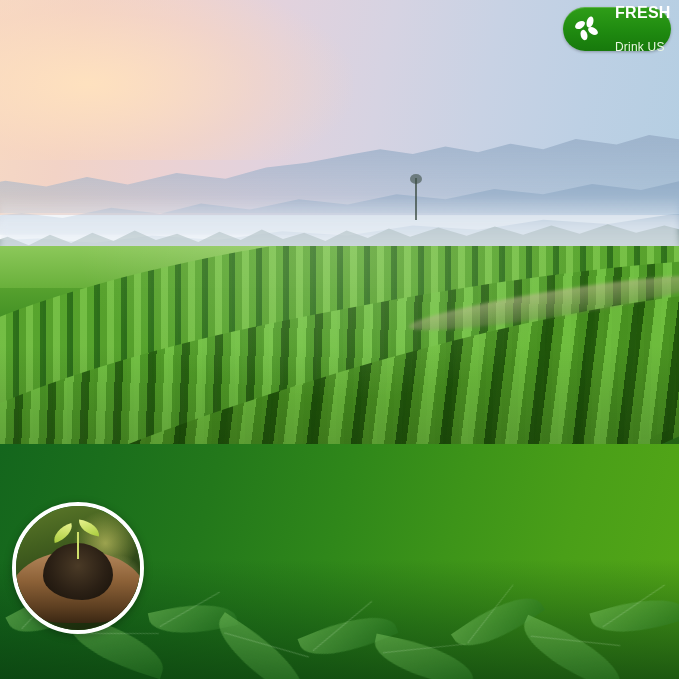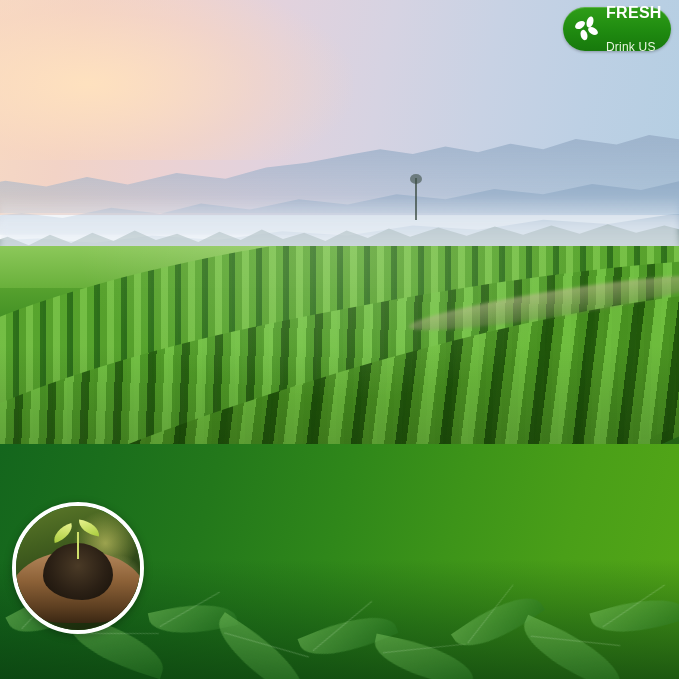--- a/index.html
+++ b/index.html
@@ -164,21 +164,21 @@
       linear-gradient(180deg, rgba(0,0,0,0) 50%, rgba(0,0,0,.16) 100%);
   }
 
   
   .logo {
     position:absolute; right:8px; top:7px;
     width:108px; height:44px;
     border-radius:22px;
     background:linear-gradient(180deg,#2f9e18 0%, #1f8a10 55%, #17790c 100%);
     box-shadow:0 1px 3px rgba(0,0,0,.28), inset 0 1px 0 rgba(255,255,255,.22);
-    display:flex; align-items:center; gap:3px;
+    display:flex; align-items:center; gap:12px;
     padding:0 9px 0 8px;
   }
   .logo-mark { width:32px; height:32px; flex:0 0 auto; }
   .logo-text { display:flex; flex-direction:column; line-height:1; }
   .logo-text .l1 {
     color:#fff; font-weight:bold; font-size:16px; letter-spacing:.3px;
   }
   .logo-text .l2 {
     color:#eaf7e2; font-size:12px; letter-spacing:.2px; margin-top:20px;
   }

